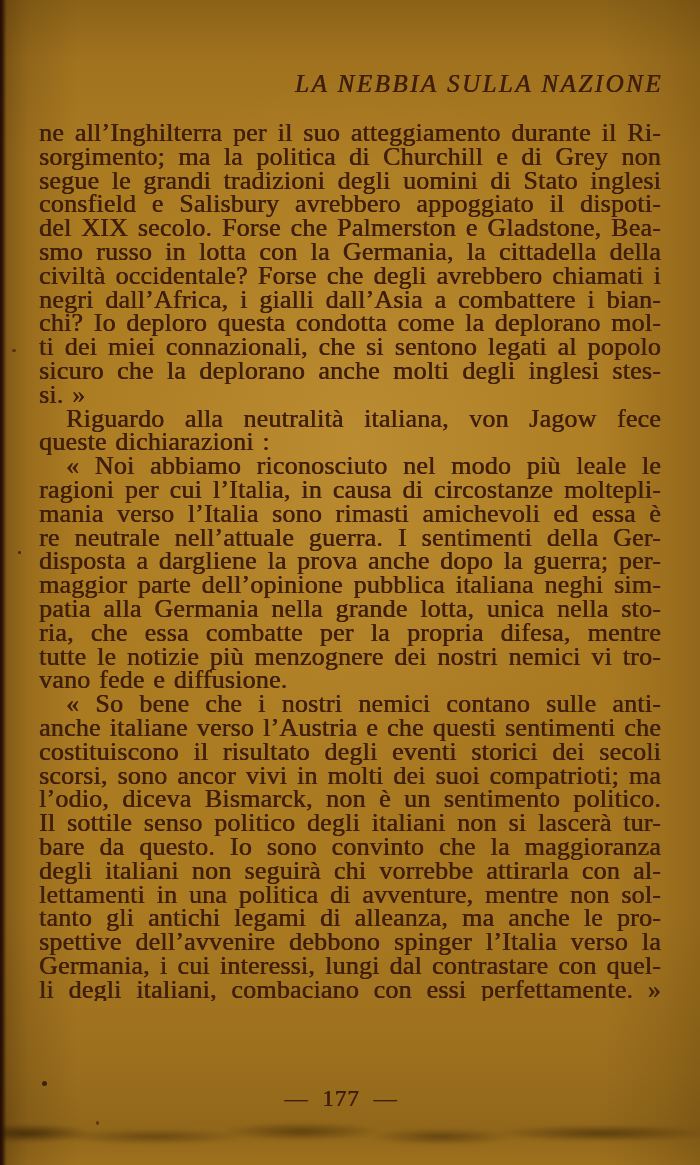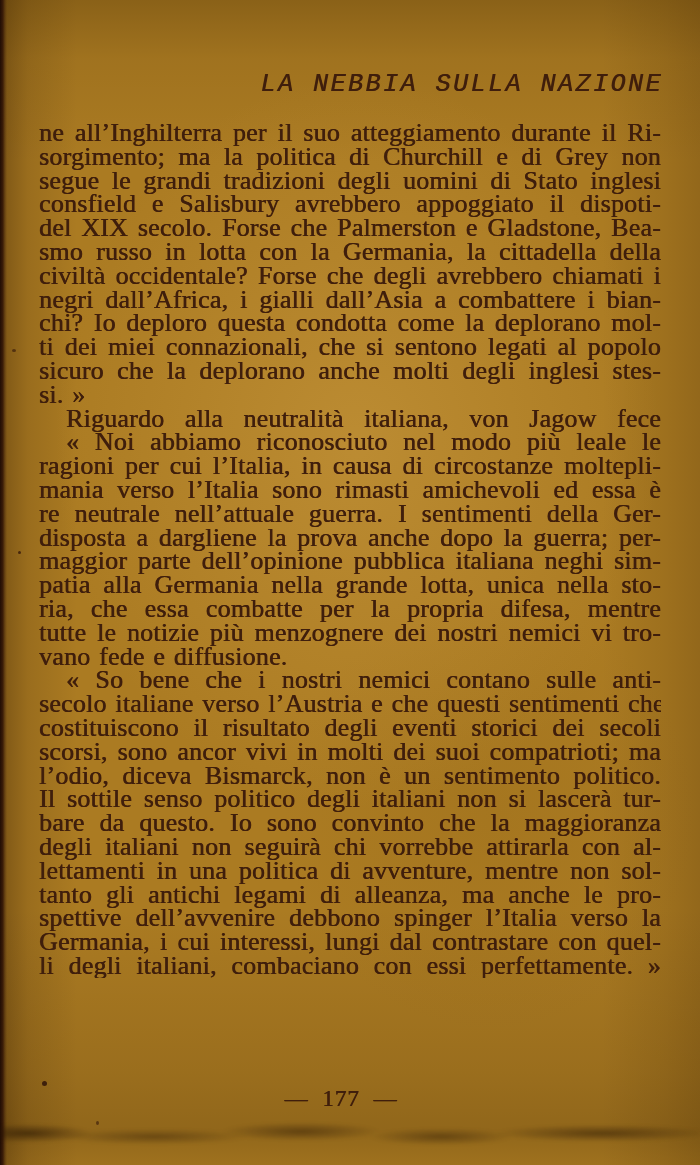--- a/index.html
+++ b/index.html
@@ -33,21 +33,20 @@
       radial-gradient(ellipse 110px 13px at 43% 40%, rgba(38,20,2,0.45), rgba(38,20,2,0) 72%),
       radial-gradient(ellipse 100px 12px at 63% 55%, rgba(38,20,2,0.42), rgba(38,20,2,0) 72%),
       radial-gradient(ellipse 150px 12px at 86% 45%, rgba(38,20,2,0.50), rgba(38,20,2,0) 72%);
     filter: blur(1.5px);
   }
   .ink { color: #3f1e0c; text-shadow: 0.45px 0 0.4px rgba(63,30,12,0.9), -0.2px 0.2px 0.3px rgba(63,30,12,0.45); }
   .header {
     position: absolute; top: 70px; right: 37px;
     font-style: italic; font-size: 25px; letter-spacing: 2.5px;
     white-space: nowrap;
-    font-family: Liberation Mono, monospace;
   }
   .textbody {
     position: absolute; left: 39px; top: 121px; width: 622px;
     font-size: 26px; line-height: 23.8px;
     letter-spacing: 0.2px; word-spacing: 2px;
     overflow: hidden;
   }
   .line { text-align: justify; text-align-last: justify; height: 23.8px; white-space: nowrap; }
   .line.plain-last { text-align-last: left; }
   .line.indent { text-indent: 27px; }
@@ -77,32 +76,33 @@
       <div class="line">consfield e Salisbury avrebbero appoggiato il dispoti-</div>
       <div class="line">del XIX secolo. Forse che Palmerston e Gladstone, Bea-</div>
       <div class="line">smo russo in lotta con la Germania, la cittadella della</div>
       <div class="line">civiltà occidentale? Forse che degli avrebbero chiamati i</div>
       <div class="line">negri dall’Africa, i gialli dall’Asia a combattere i bian-</div>
       <div class="line">chi? Io deploro questa condotta come la deplorano mol-</div>
       <div class="line">ti dei miei connazionali, che si sentono legati al popolo</div>
       <div class="line">sicuro che la deplorano anche molti degli inglesi stes-</div>
       <div class="line plain-last">si. »</div>
       <div class="line indent">Riguardo alla neutralità italiana, von Jagow fece</div>
+      <div class="line plain-last">queste dichiarazioni :</div>
       <div class="line indent">« Noi abbiamo riconosciuto nel modo più leale le</div>
       <div class="line">ragioni per cui l’Italia, in causa di circostanze moltepli-</div>
       <div class="line">mania verso l’Italia sono rimasti amichevoli ed essa è</div>
       <div class="line">re neutrale nell’attuale guerra. I sentimenti della Ger-</div>
       <div class="line">disposta a dargliene la prova anche dopo la guerra; per-</div>
       <div class="line">maggior parte dell’opinione pubblica italiana neghi sim-</div>
       <div class="line">patia alla Germania nella grande lotta, unica nella sto-</div>
       <div class="line">ria, che essa combatte per la propria difesa, mentre</div>
       <div class="line">tutte le notizie più menzognere dei nostri nemici vi tro-</div>
       <div class="line plain-last">vano fede e diffusione.</div>
       <div class="line indent">« So bene che i nostri nemici contano sulle anti-</div>
-      <div class="line">secolo italiane verso l’Austria e che questi sentimenti che</div>
+      <div class="line">anche italiane verso l’Austria e che questi sentimenti che</div>
       <div class="line">costituiscono il risultato degli eventi storici dei secoli</div>
       <div class="line">scorsi, sono ancor vivi in molti dei suoi compatrioti; ma</div>
       <div class="line">l’odio, diceva Bismarck, non è un sentimento politico.</div>
       <div class="line">Il sottile senso politico degli italiani non si lascerà tur-</div>
       <div class="line">bare da questo. Io sono convinto che la maggioranza</div>
       <div class="line">degli italiani non seguirà chi vorrebbe attirarla con al-</div>
       <div class="line">lettamenti in una politica di avventure, mentre non sol-</div>
       <div class="line">tanto gli antichi legami di alleanza, ma anche le pro-</div>
       <div class="line">spettive dell’avvenire debbono spinger l’Italia verso la</div>
       <div class="line">Germania, i cui interessi, lungi dal contrastare con quel-</div>

